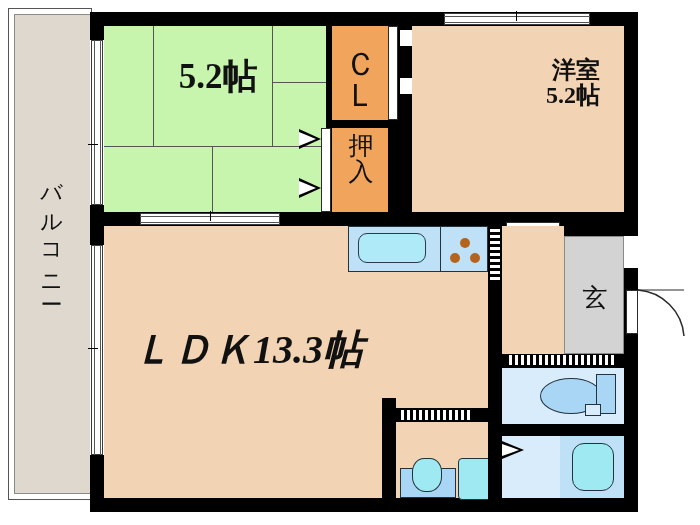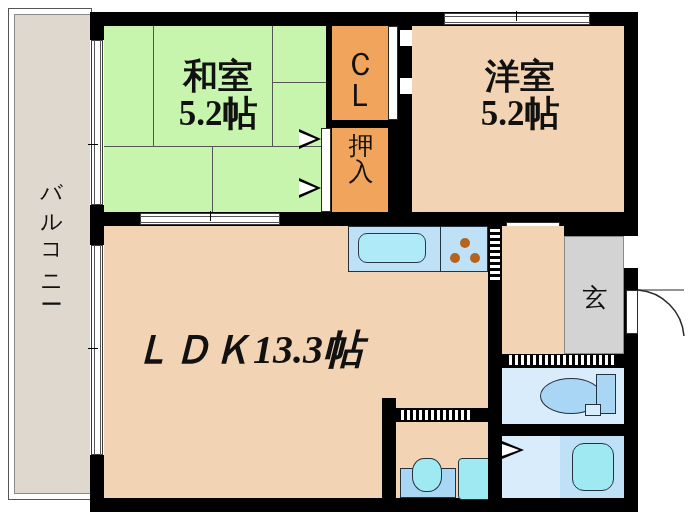--- a/index.html
+++ b/index.html
@@ -16,21 +16,21 @@
   .water-light{background:#D8ECFB;}
   .genkan-tile{background:#D3D3D3;}
   .balcony-fill{background:#DFD8CE;}
   .white{background:#ffffff;}
   
   .tline{background:#555555;}
   .ln{background:#000000;}
   
   .label{position:absolute;color:#111;letter-spacing:0;white-space:nowrap;}
   .lbl-washitsu{font-size:35px;font-weight:bold;line-height:1.06;text-align:center;}
-  .lbl-yoshitsu{font-size:35px;font-weight:bold;line-height:1.06;text-align:center;}
+  .lbl-yoshitsu{font-size:24px;font-weight:bold;line-height:1.06;text-align:right;}
   .lbl-ldk{font-size:40px;font-weight:bold;line-height:1;}
   .lbl-cl{font-size:32px;font-weight:normal;line-height:1.0;text-align:center;}
   .lbl-oshiire{font-size:25px;font-weight:normal;line-height:1.05;text-align:center;}
   .lbl-genkan{font-size:25px;line-height:1;text-align:center;}
   .vert{writing-mode:vertical-rl;text-orientation:upright;}
   .lbl-balcony{font-size:22px;line-height:1.25;letter-spacing:6px;}
   
   .fx{position:absolute;box-sizing:border-box;}
   .sinkbowl{background:#AEEAF7;border:1.5px solid #2d3a46;border-radius:9px;}
   .burner{background:#B5641E;border-radius:50%;}
@@ -73,21 +73,20 @@
   <div class="abs wall" style="left:90px;top:455px;width:14px;height:57px;"></div>
 
   <div class="abs tatami" style="left:104px;top:26px;width:222px;height:186px;"></div>
 
   <div class="abs tline" style="left:153px;top:26px;width:1px;height:121px;"></div>
   <div class="abs tline" style="left:272px;top:26px;width:1px;height:121px;"></div>
   <div class="abs tline" style="left:272px;top:82px;width:54px;height:1px;"></div>
   <div class="abs tline" style="left:104px;top:146px;width:222px;height:1px;"></div>
   <div class="abs tline" style="left:212px;top:146px;width:1px;height:66px;"></div>
   <div class="label lbl-washitsu" style="left:133px;top:58px;width:170px;">
-    <div>和室</div>
     <div>5.2帖</div>
   </div>
 
   <div class="abs slider" style="left:91px;top:40px;width:12px;height:165px;"></div>
   <div class="abs tline" style="left:94px;top:40px;width:1px;height:165px;"></div>
   <div class="abs tline" style="left:100px;top:40px;width:1px;height:165px;"></div>
   <div class="abs ln" style="left:88px;top:144px;width:10px;height:1px;"></div>
 
   <div class="abs wall" style="left:326px;top:12px;width:86px;height:212px;"></div>
   <div class="abs closet" style="left:332px;top:26px;width:56px;height:94px;"></div>

